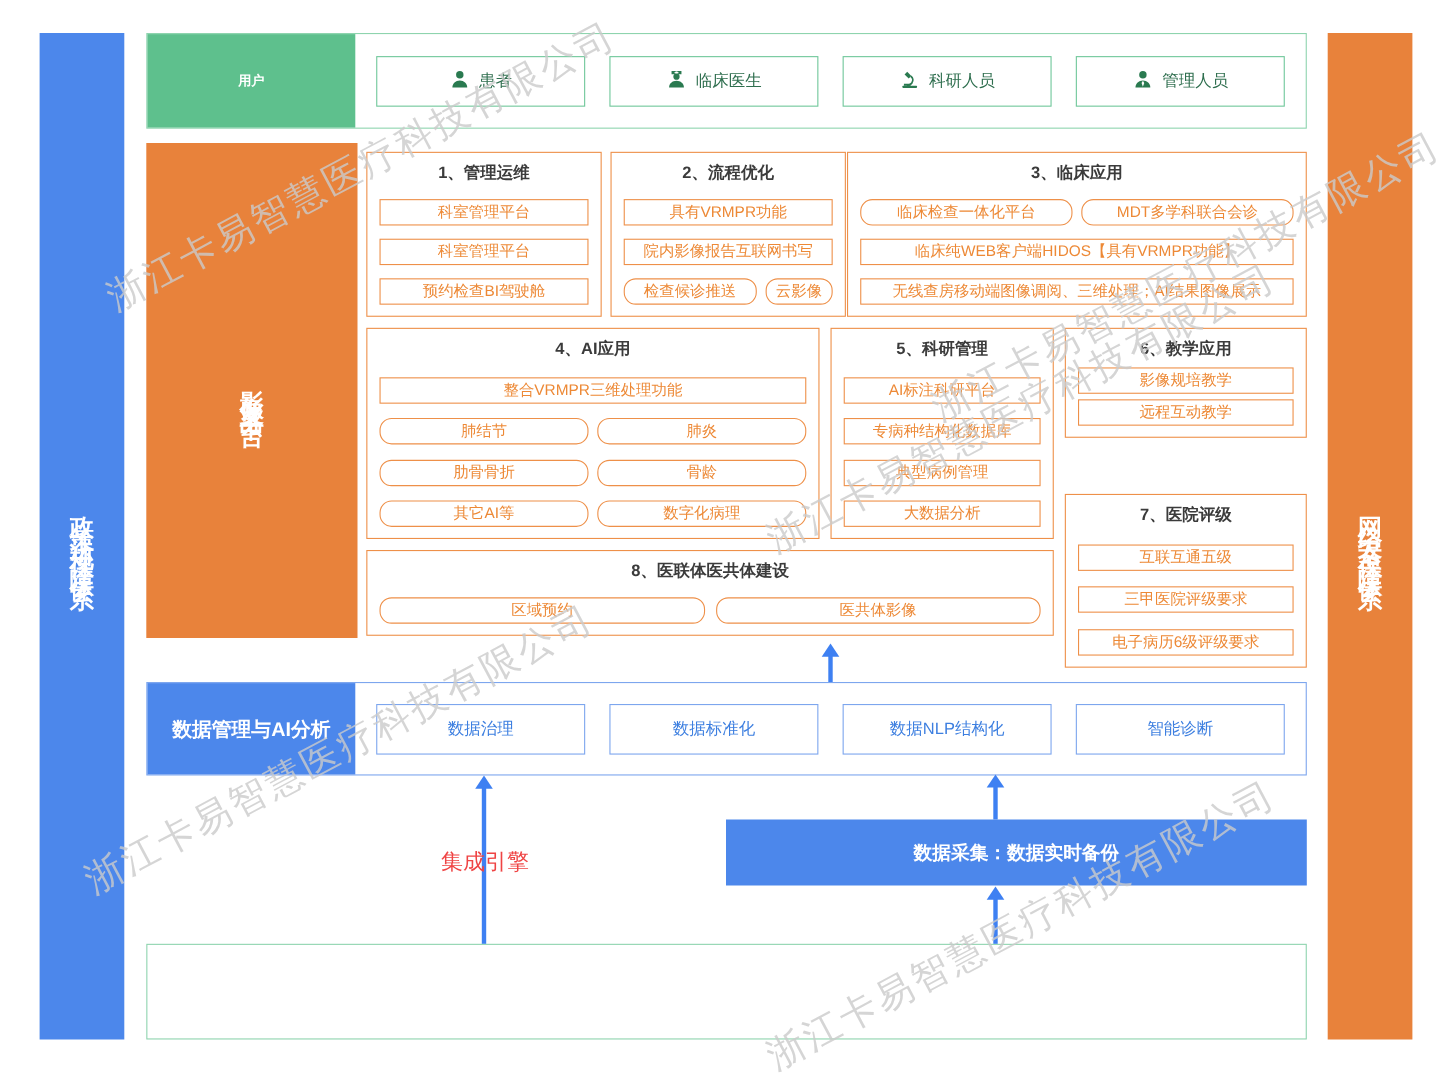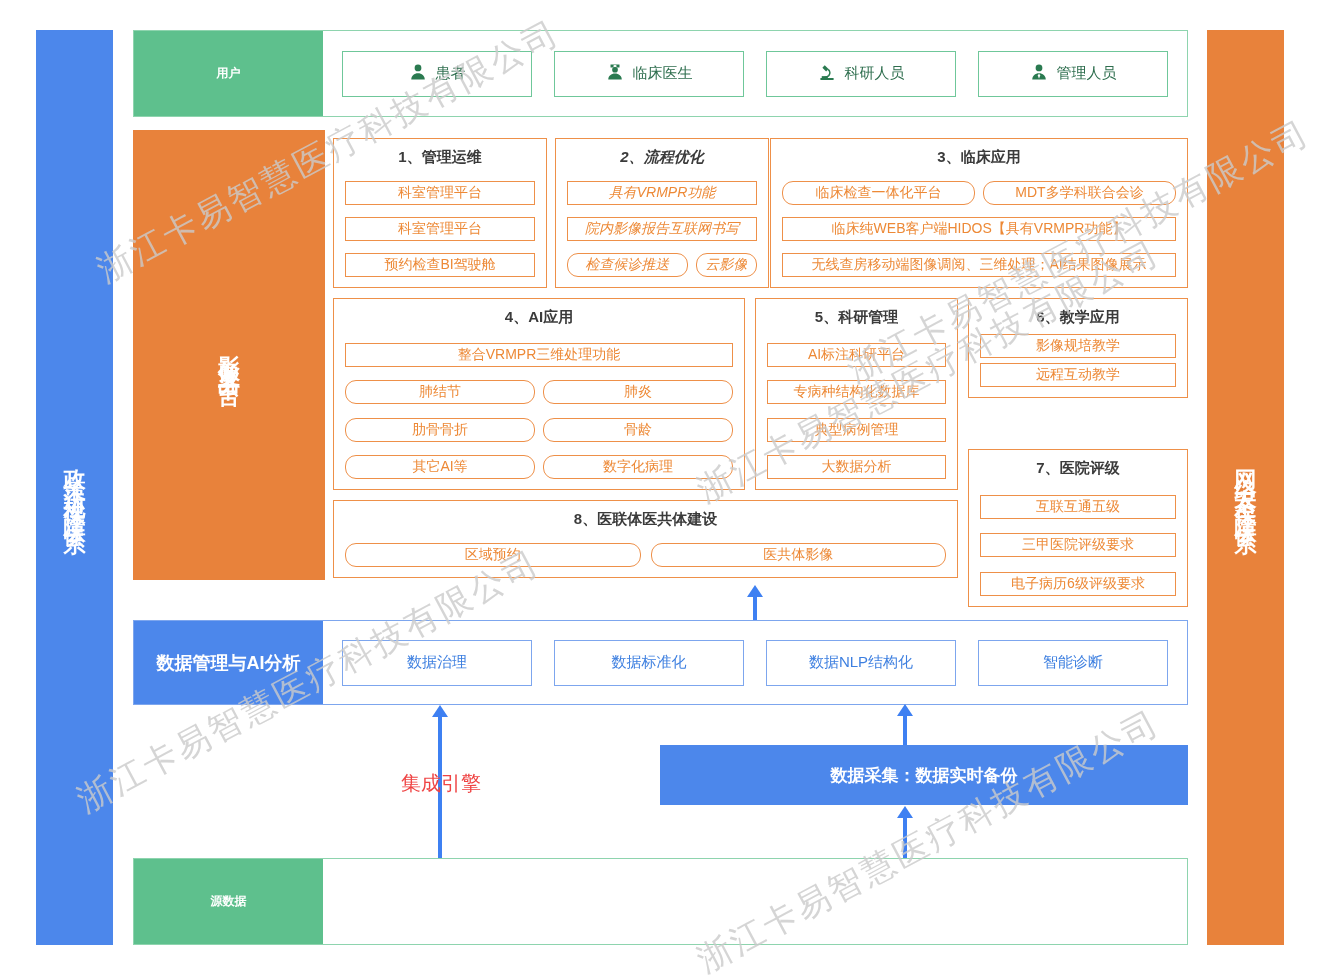--- a/index.html
+++ b/index.html
@@ -158,21 +158,21 @@
   <div class="sec" style="left:1px;top:8px;width:214px;height:150px;">
     <div class="sec-title">1、管理运维</div>
     <div class="sec-gap"></div>
     <div class="oitem">科室管理平台</div>
     <div class="sec-gap"></div>
     <div class="oitem">科室管理平台</div>
     <div class="sec-gap"></div>
     <div class="oitem">预约检查BI驾驶舱</div>
   </div>
 
-  <div class="sec" style="left:223px;top:8px;width:214px;height:150px;font-style:italic;">
+  <div class="sec" style="left:223px;top:8px;width:214px;height:150px;">
     <div class="sec-title">2、流程优化</div>
     <div class="sec-gap"></div>
     <div class="oitem">具有VRMPR功能</div>
     <div class="sec-gap"></div>
     <div class="oitem">院内影像报告互联网书写</div>
     <div class="sec-gap"></div>
     <div class="sec-row">
       <div class="oitem w2">检查候诊推送</div>
       <div class="oitem">云影像</div>
     </div>
@@ -265,20 +265,19 @@
 </div>
 
 <div class="varrow" style="left:438px;top:716px;height:142px;"></div>
 <div class="engine-label">集成引擎</div>
 
 <div class="varrow" style="left:903px;top:715px;height:30px;"></div>
 <div class="collect-bar">数据采集：数据实时备份</div>
 <div class="varrow" style="left:903px;top:817px;height:41px;"></div>
 
 <div class="hrow hrow-green" style="top:858px;height:87px;">
-  <div class="row-label green">源数据</div>
 </div>
 
 <div class="wm" style="left:100px;top:250px;">浙江卡易智慧医疗科技有限公司</div>
 <div class="wm" style="left:850px;top:350px;">浙江卡易智慧医疗科技有限公司</div>
 <div class="wm" style="left:700px;top:470px;">浙江卡易智慧医疗科技有限公司</div>
 <div class="wm" style="left:80px;top:780px;">浙江卡易智慧医疗科技有限公司</div>
 <div class="wm" style="left:700px;top:940px;">浙江卡易智慧医疗科技有限公司</div>
 
 </body></html>

